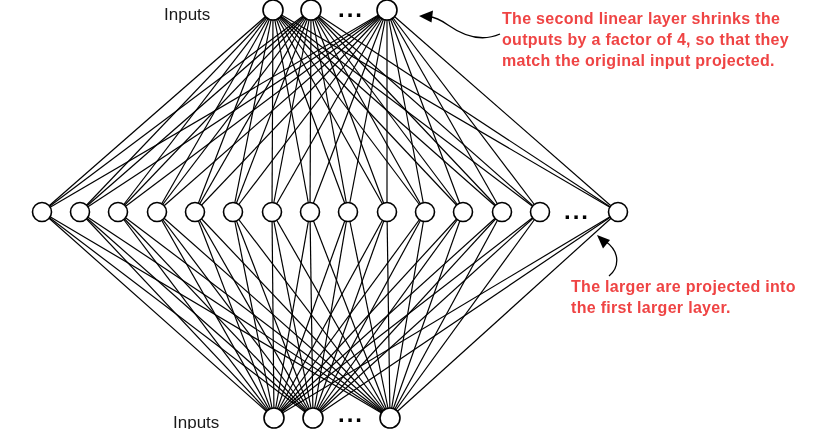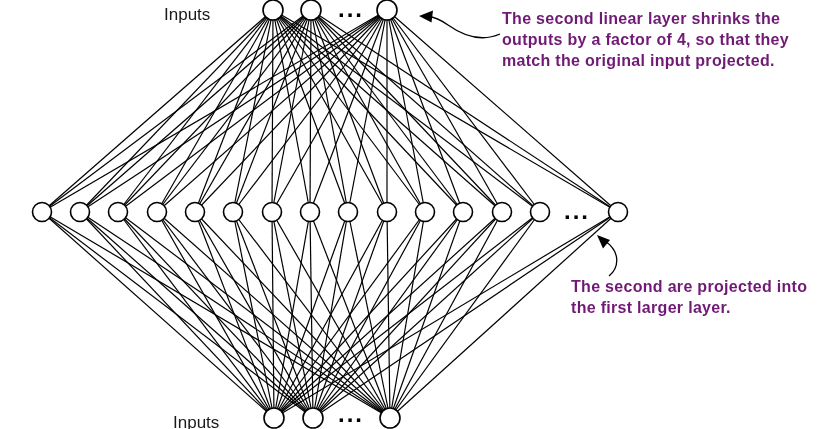--- a/index.html
+++ b/index.html
@@ -30,21 +30,21 @@
     letter-spacing: 2px;
     color: #000000;
     white-space: nowrap;
   }
   .annotation {
     position: absolute;
     font-weight: 700;
     font-size: 16px;
     line-height: 21px;
     letter-spacing: 0.3px;
-    color: #701a75;
+    color: #ef4444;
   }
   .annotation div { white-space: nowrap; }
 </style>
 </head>
 <body>
 
 <div class="canvas">
 
   <svg id="network-svg" width="829" height="429" viewBox="0 0 829 429">
       <g stroke="#000000" stroke-width="1.2" fill="none">
@@ -186,17 +186,17 @@
 
   <div class="ellipsis" style="left:338px; top:402px">...</div>
 
   <div class="annotation" style="left:502px; top:8px">
     <div>The second linear layer shrinks the</div>
     <div>outputs by a factor of 4, so that they</div>
     <div>match the original input projected.</div>
   </div>
 
   <div class="annotation" style="left:571px; top:276px">
-    <div>The second are projected into</div>
+    <div>The larger are projected into</div>
     <div>the first larger layer.</div>
   </div>
 
 </div>
 
 </body></html>

